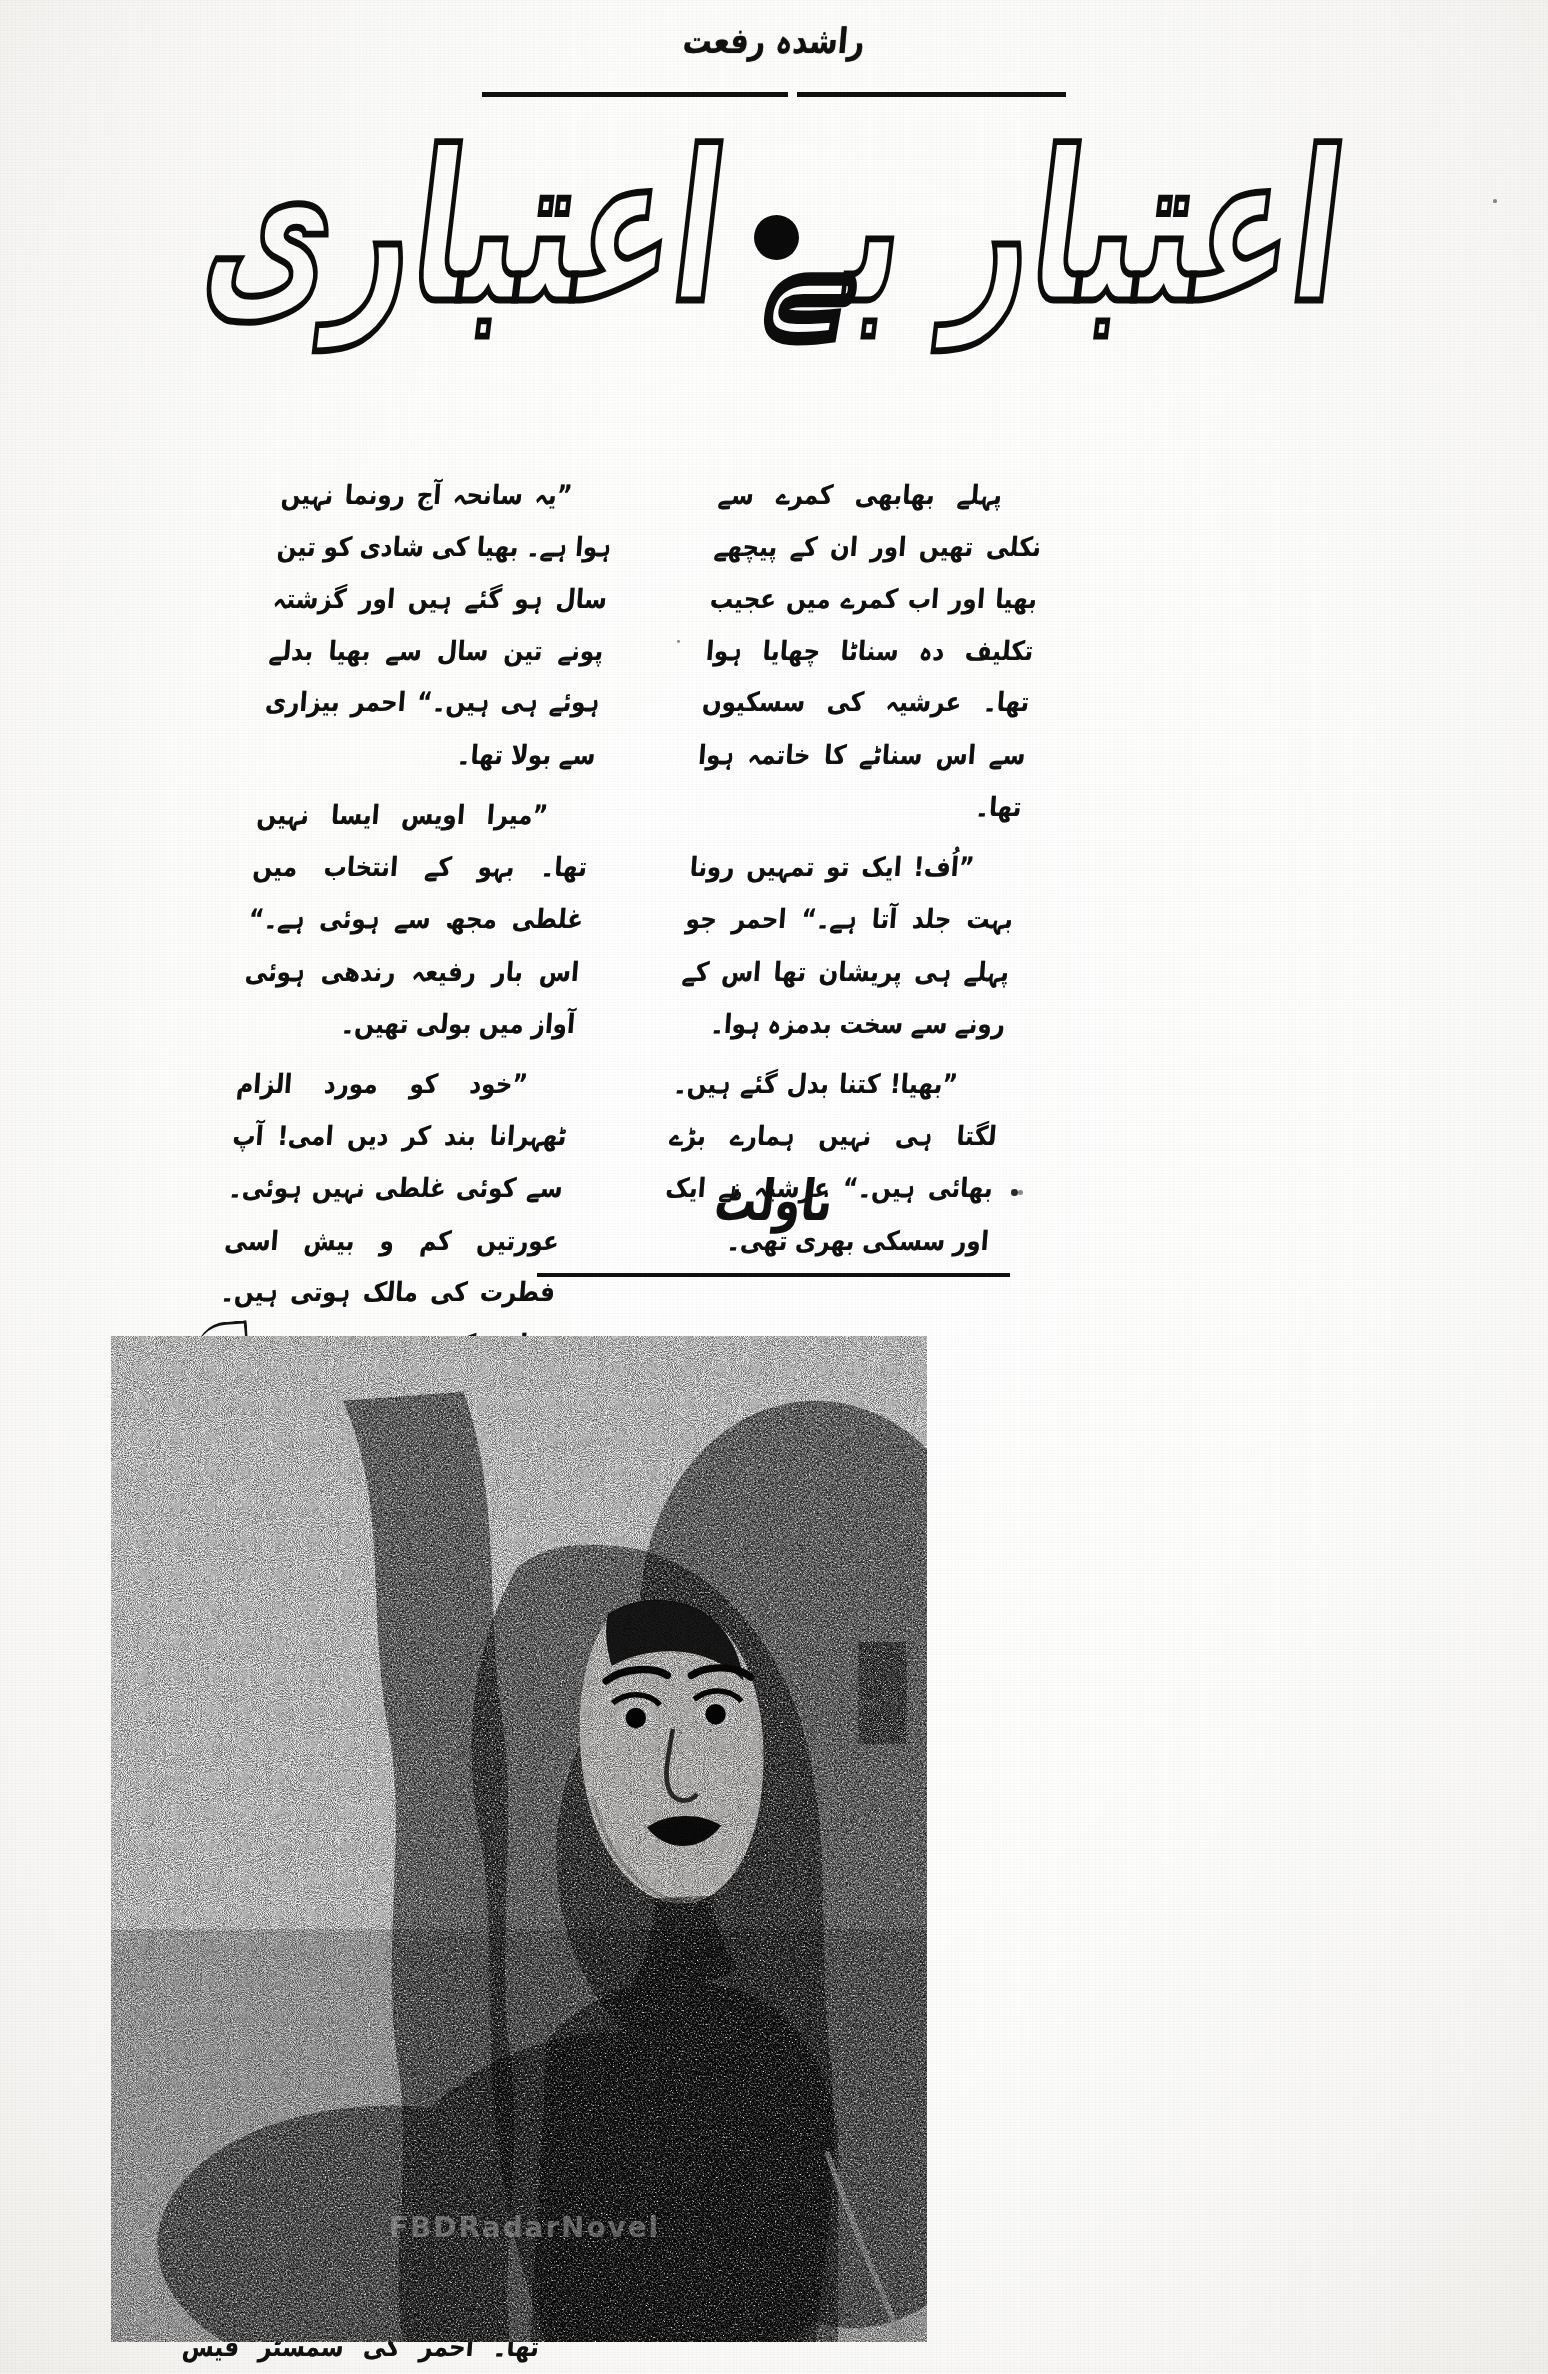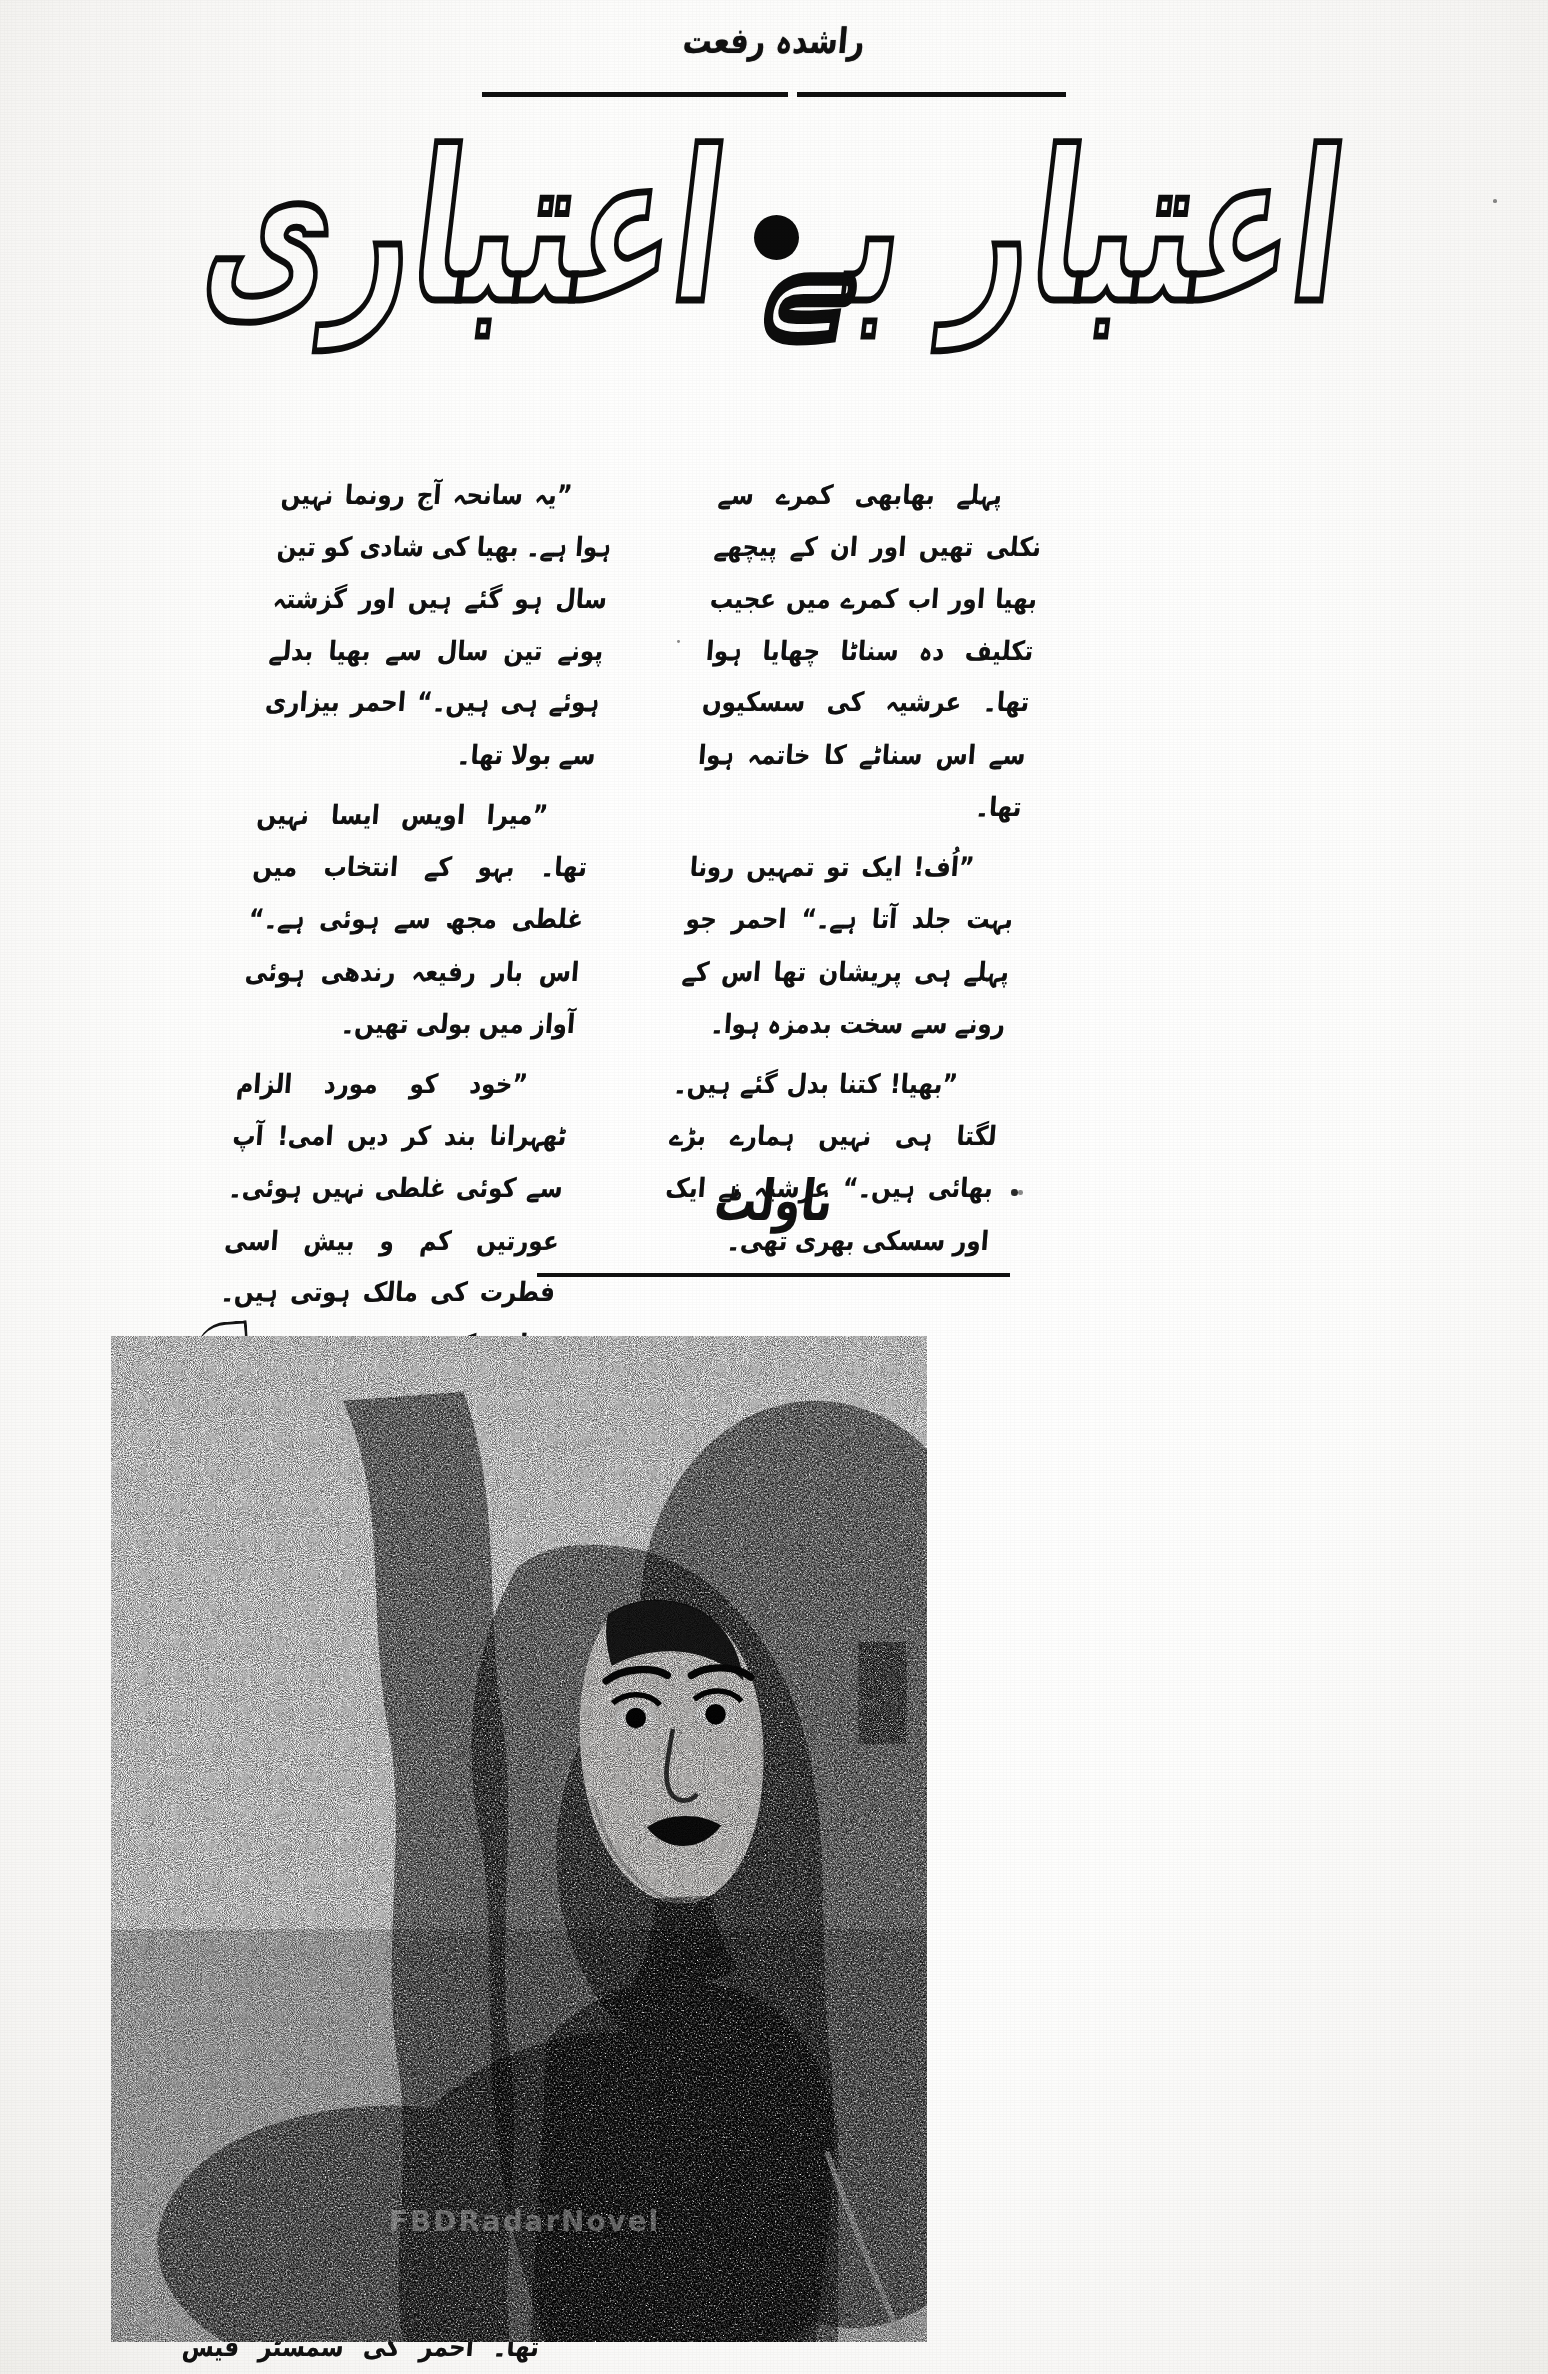--- a/index.html
+++ b/index.html
@@ -124,21 +124,21 @@
 
   
   .illustration{
     position:absolute;top:1336px;left:111px;
     width:816px;height:1006px;
     overflow:hidden;
   }
   .illo-svg{display:block;width:100%;height:100%;}
 
   .watermark{
-    position:absolute;bottom:104px;left:278px;
+    position:absolute;bottom:98px;left:278px;
     font-size:28px;font-weight:700;color:rgba(255,255,255,.34);
     letter-spacing:1.9px;direction:ltr;
     text-shadow:0 0 2.8px rgba(0,0,0,.25);
     pointer-events:none;
   }
 
   .speck{position:absolute;background:#2b2b2b;border-radius:50%;opacity:.55;}
 </style>
 </head>
 <body>

